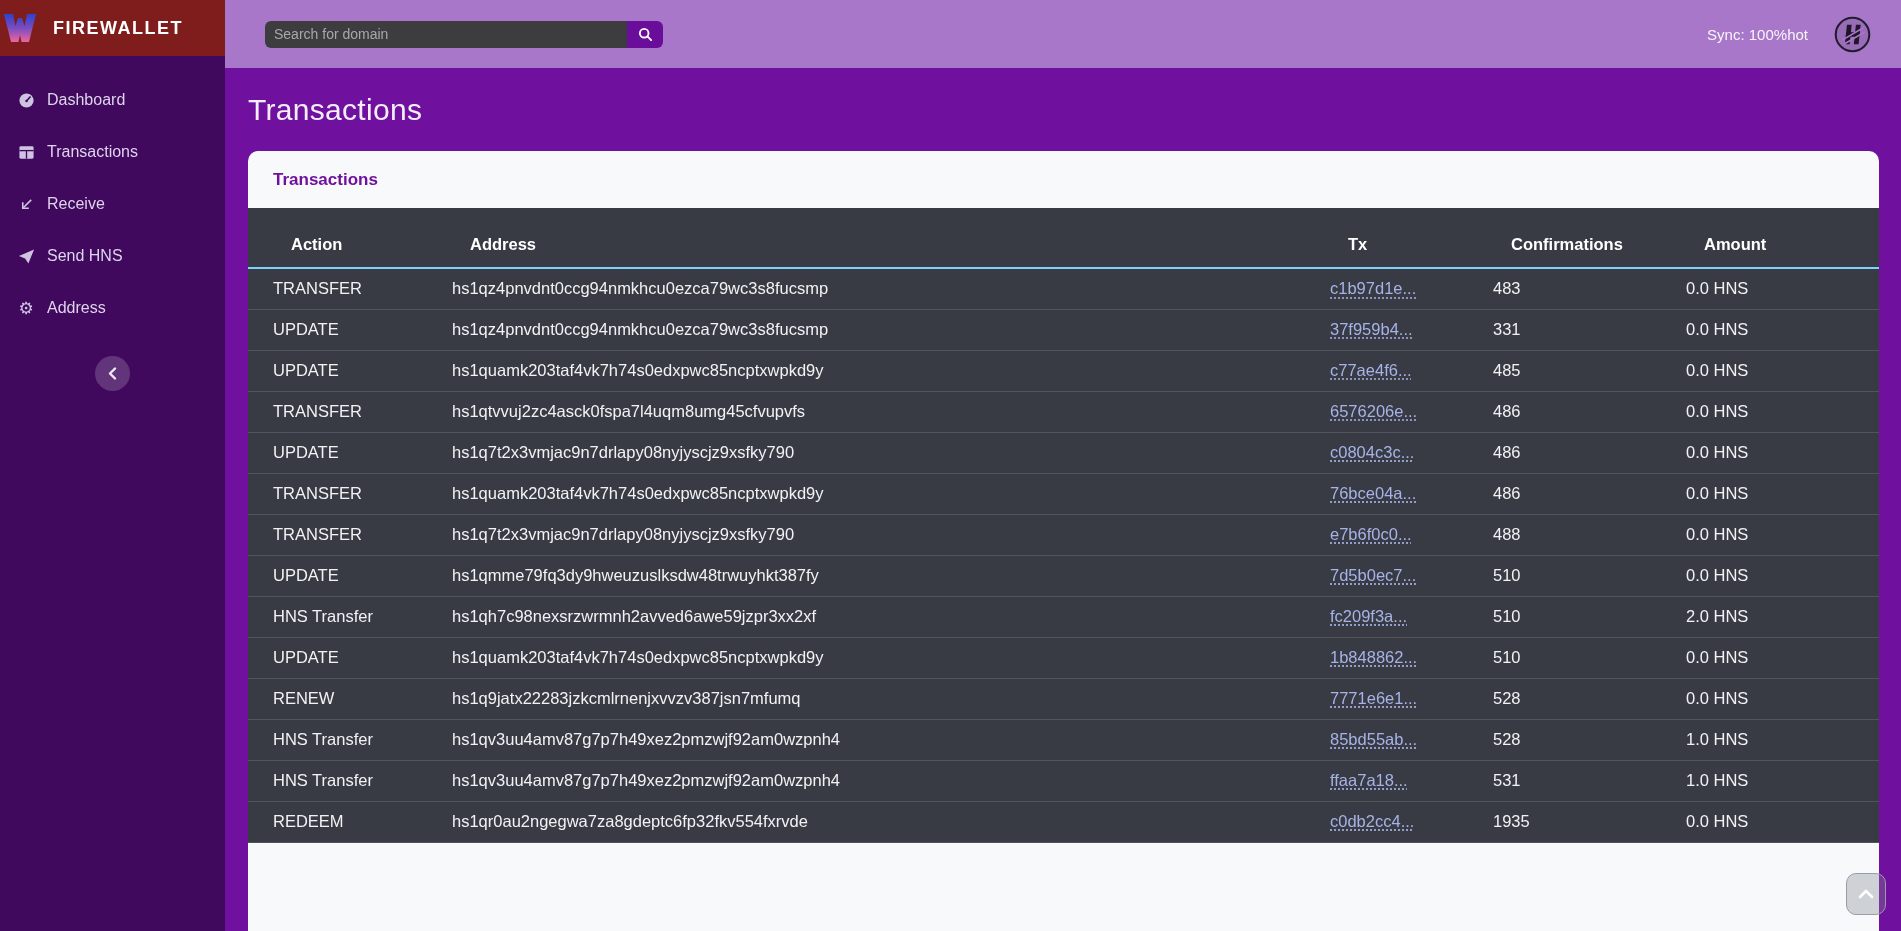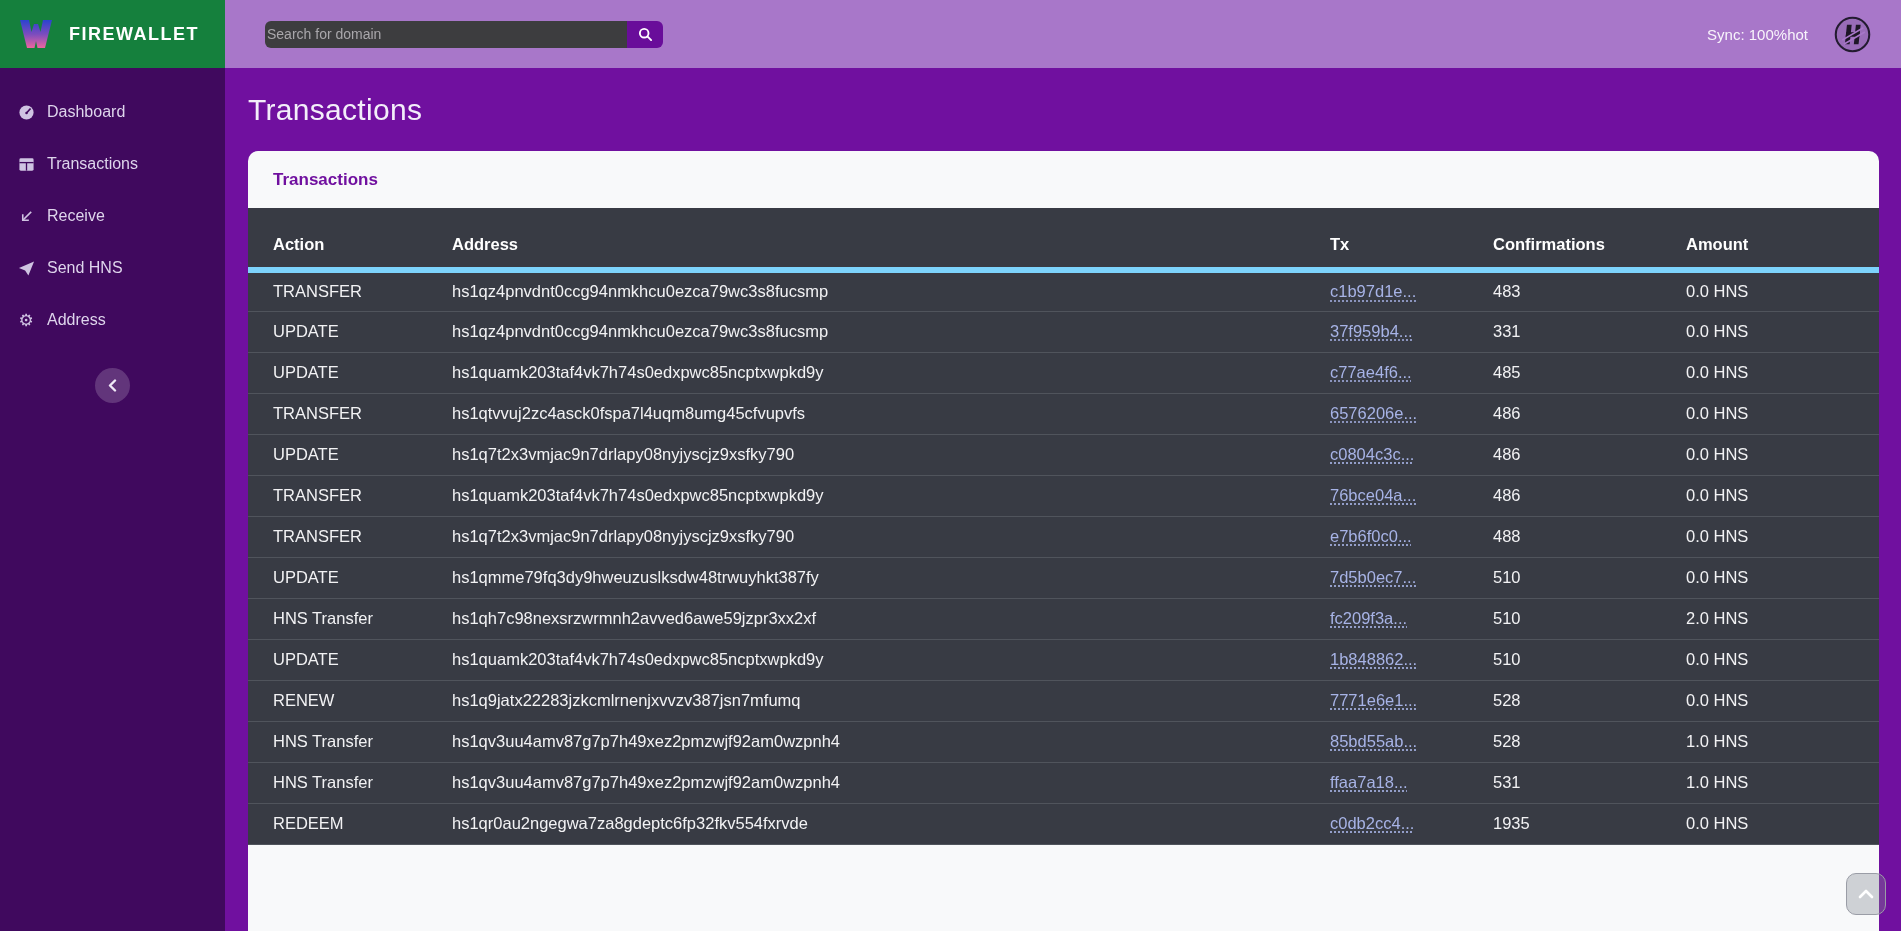--- a/index.html
+++ b/index.html
@@ -5,55 +5,55 @@
   * { margin:0; padding:0; box-sizing:border-box; }
   html,body { width:1901px; height:931px; overflow:hidden; }
   body {
     font-family:"Liberation Sans", sans-serif;
     background:#70109f;
   }
   .app { display:grid; grid-template-columns:225px 1fr; grid-template-rows:68px 863px; width:100%; height:100%; }
 
   
   .sidebar { grid-row:1/3; grid-column:1; background:#40095e; position:relative; z-index:5; }
-  .brand { height:68px; background:#15803d; display:flex; align-items:center; padding-left:16px; gap:13px; }
+  .brand { height:56px; background:#7f1d1d; display:flex; align-items:center; gap:13px; }
   .brand-title { color:#ffffff; font-weight:bold; font-size:18px; letter-spacing:1.5px; }
   .nav { padding-top:18px; }
   .nav-item { display:flex; align-items:center; gap:12px; height:52px; padding-left:17px;
               color:#ded5ec; font-size:16px; cursor:pointer; }
   .nav-icon { width:18px; display:inline-flex; justify-content:center; align-items:center; color:#cfc3e2; font-size:16px; line-height:1; }
   .collapse-btn { width:35px; height:35px; border-radius:50%; background:rgba(255,255,255,0.18);
                   border:none; margin:22px auto 0; display:flex; align-items:center; justify-content:center; cursor:pointer; }
 
   
   .topbar { grid-row:1; grid-column:2; background:#a877c9; display:flex; align-items:center;
             padding:0 30px 0 40px; }
   .search-group { display:flex; height:27px; }
   .search-input { width:362px; height:27px; background:#3d3d3f; border:none; outline:none;
-                  border-radius:6px 0 0 6px; color:#d8d6da; padding:0 2px; font-size:14px;
+                  border-radius:6px 0 0 6px; color:#d8d6da; padding:0 9px; font-size:14px;
                   font-family:"Liberation Sans", sans-serif; }
   .search-input::placeholder { color:#a9a7ab; }
   .search-btn { width:36px; height:27px; background:#690d9a; border:none; border-radius:0 6px 6px 0;
                 display:flex; align-items:center; justify-content:center; cursor:pointer; }
   .sync { flex:1; text-align:right; color:rgba(255,255,255,0.92); font-size:15px; }
   .wallet-zone { display:flex; align-items:center; gap:26px; }
   .wallet-name { color:rgba(255,255,255,0.92); font-size:15px; }
   .wallet-avatar { width:37px; height:37px; cursor:pointer; }
 
   
   .main { grid-row:2; grid-column:2; background:#70109f; padding:0 22px 0 23px; overflow:hidden; }
   .page-title { color:#f3eefa; font-size:30px; font-weight:500; margin:25px 0 24px 0; letter-spacing:0.3px; }
   .card { background:#f8f9fa; border-radius:10px 10px 0 0; min-height:790px; overflow:hidden; }
   .card-header { padding:19px 25px 18px; color:#70109f; font-weight:bold; font-size:17px; }
   .table-wrap { background:#383b44; }
   table { width:100%; border-collapse:collapse; table-layout:fixed; }
   col.c-action { width:179px; } col.c-address { width:878px; } col.c-tx { width:163px; }
   col.c-conf { width:193px; } col.c-amount { width:218px; }
   th { text-align:left; color:#ffffff; font-size:16.5px; font-weight:bold;
-       padding:27px 25px 13px; border-bottom:6px solid #7dd3fc; }
+       padding:27px 43px 13px; border-bottom:2px solid #7dd3fc; }
   td { color:#f2f2f4; font-size:16.5px; padding:0 25px; height:41px;
        border-bottom:1px solid #50545c; white-space:nowrap; overflow:hidden; }
   .tx-link { color:#a7b3e6; text-decoration:underline dotted; text-underline-offset:3px; cursor:pointer; }
 
   
   .scroll-top { position:fixed; right:15px; bottom:16px; width:40px; height:42px;
                 border-radius:10px; background:rgba(130,134,144,0.35);
                 border:1px solid #9a9da6; display:flex; align-items:center; justify-content:center;
                 cursor:pointer; z-index:9; }
 </style>

